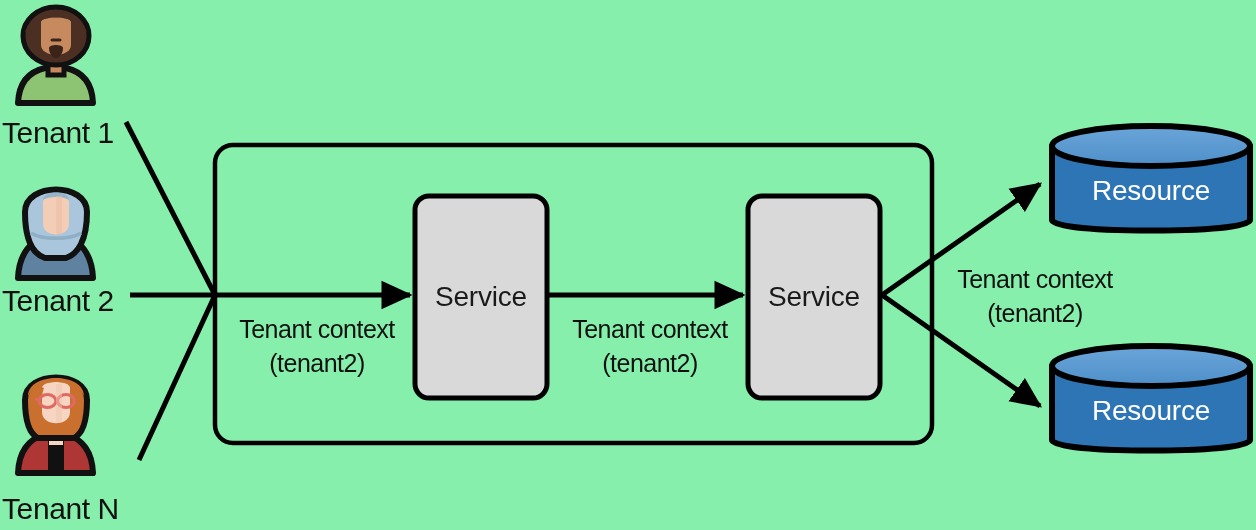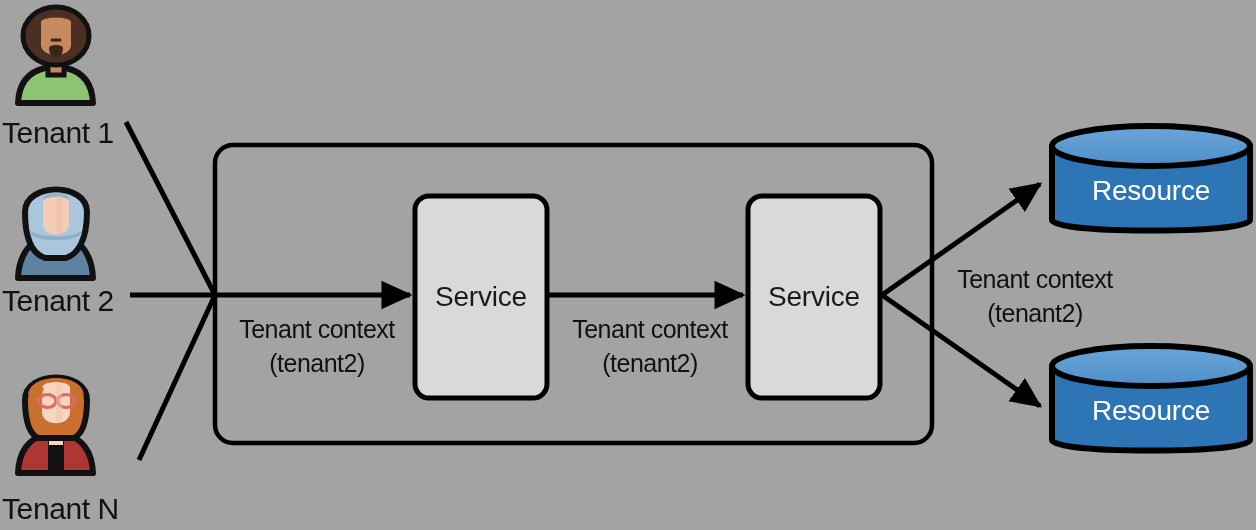--- a/index.html
+++ b/index.html
@@ -7,21 +7,21 @@
     padding: 0;
     background: #ffffff;
   }
   body {
     font-family: "Liberation Sans", sans-serif;
   }
   #canvas {
     position: relative;
     width: 1256px;
     height: 530px;
-    background: #a3a3a3;
+    background: #86efac;
     overflow: hidden;
   }
   #diagram-svg {
     position: absolute;
     left: 0;
     top: 0;
     width: 1256px;
     height: 530px;
   }
   .dg-text {

